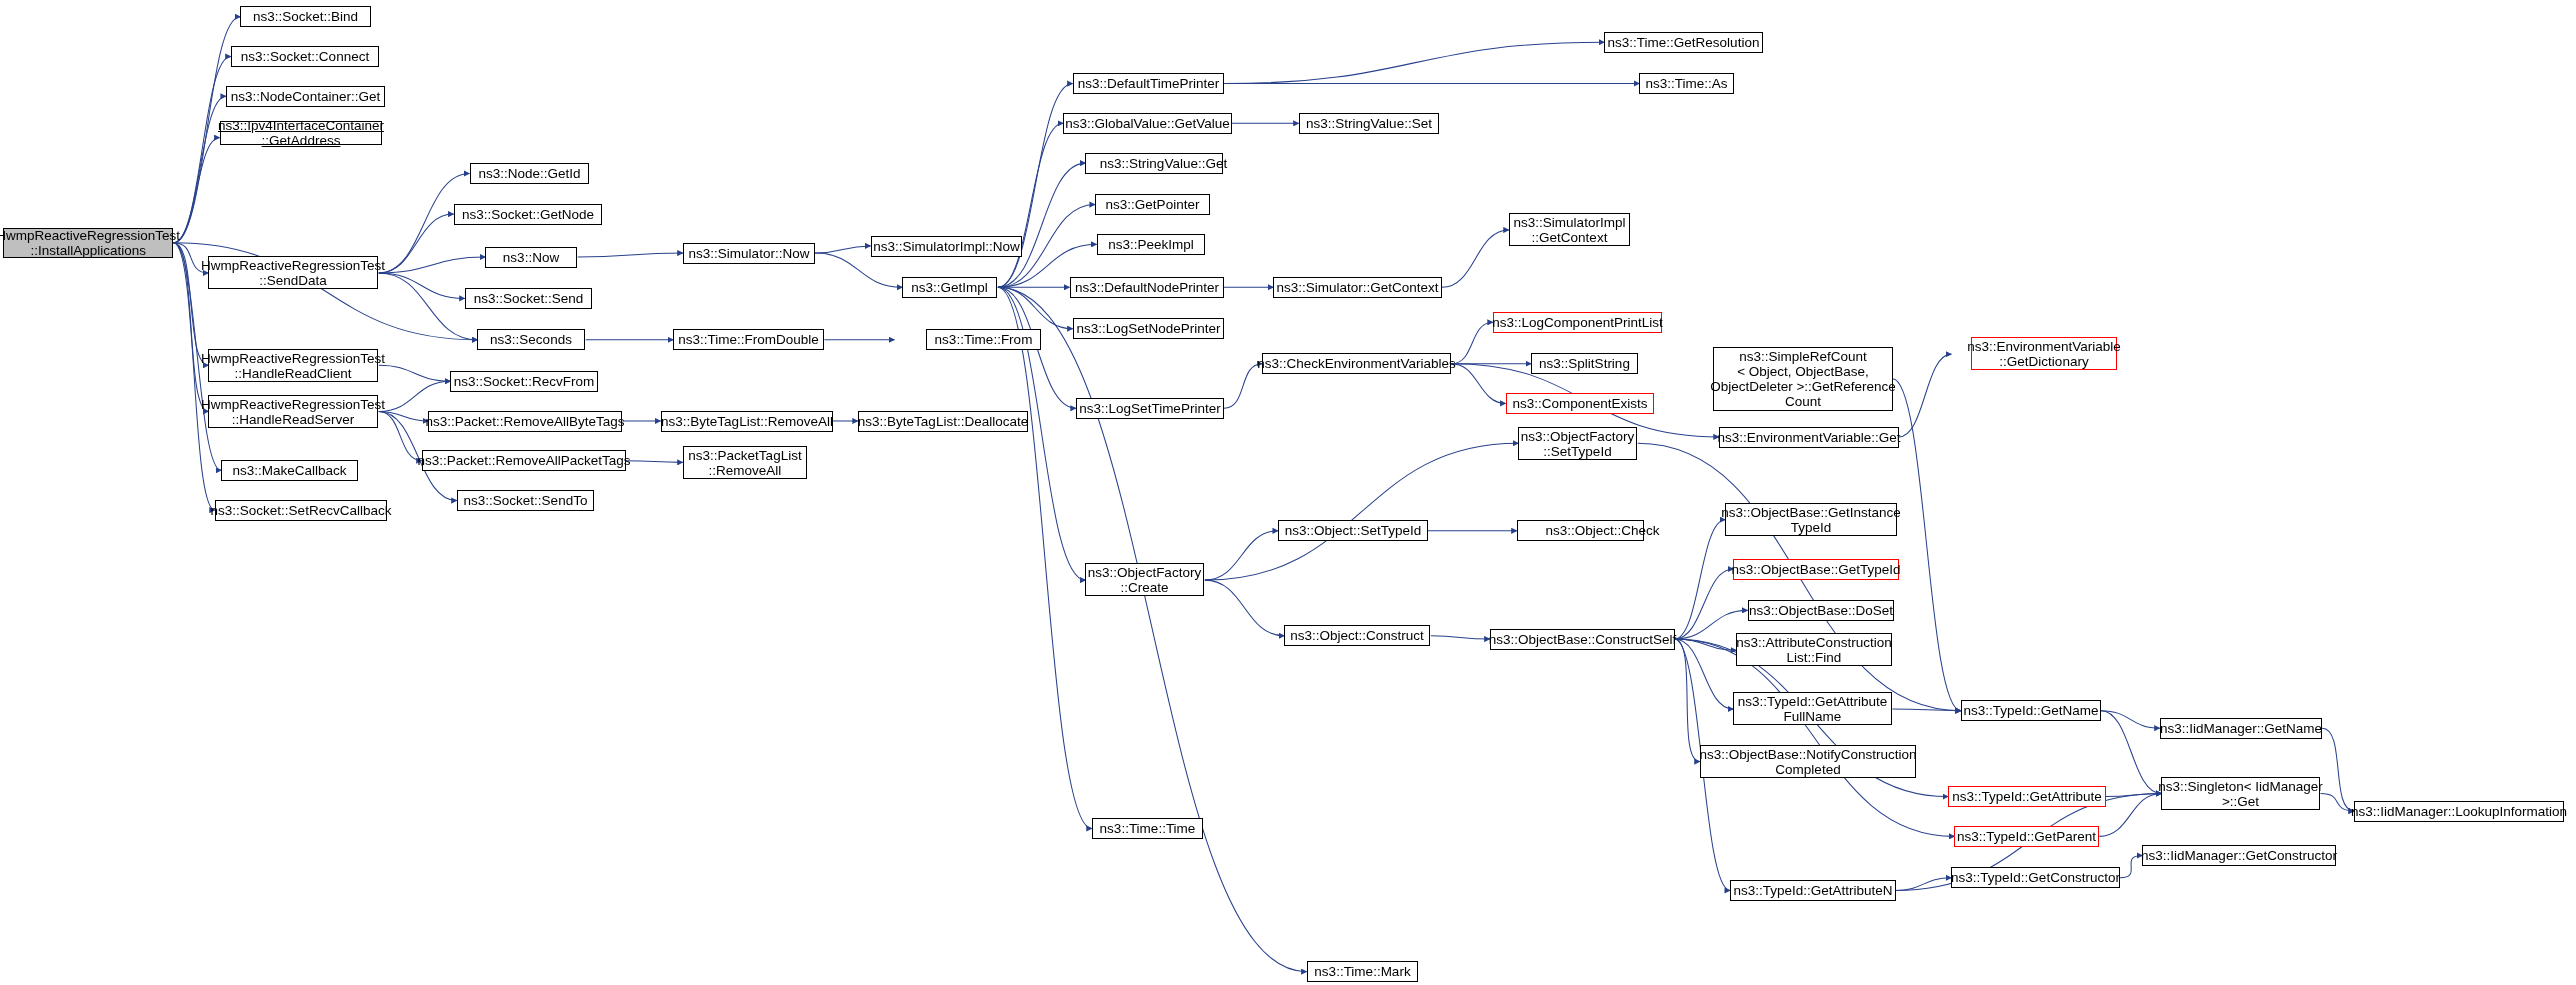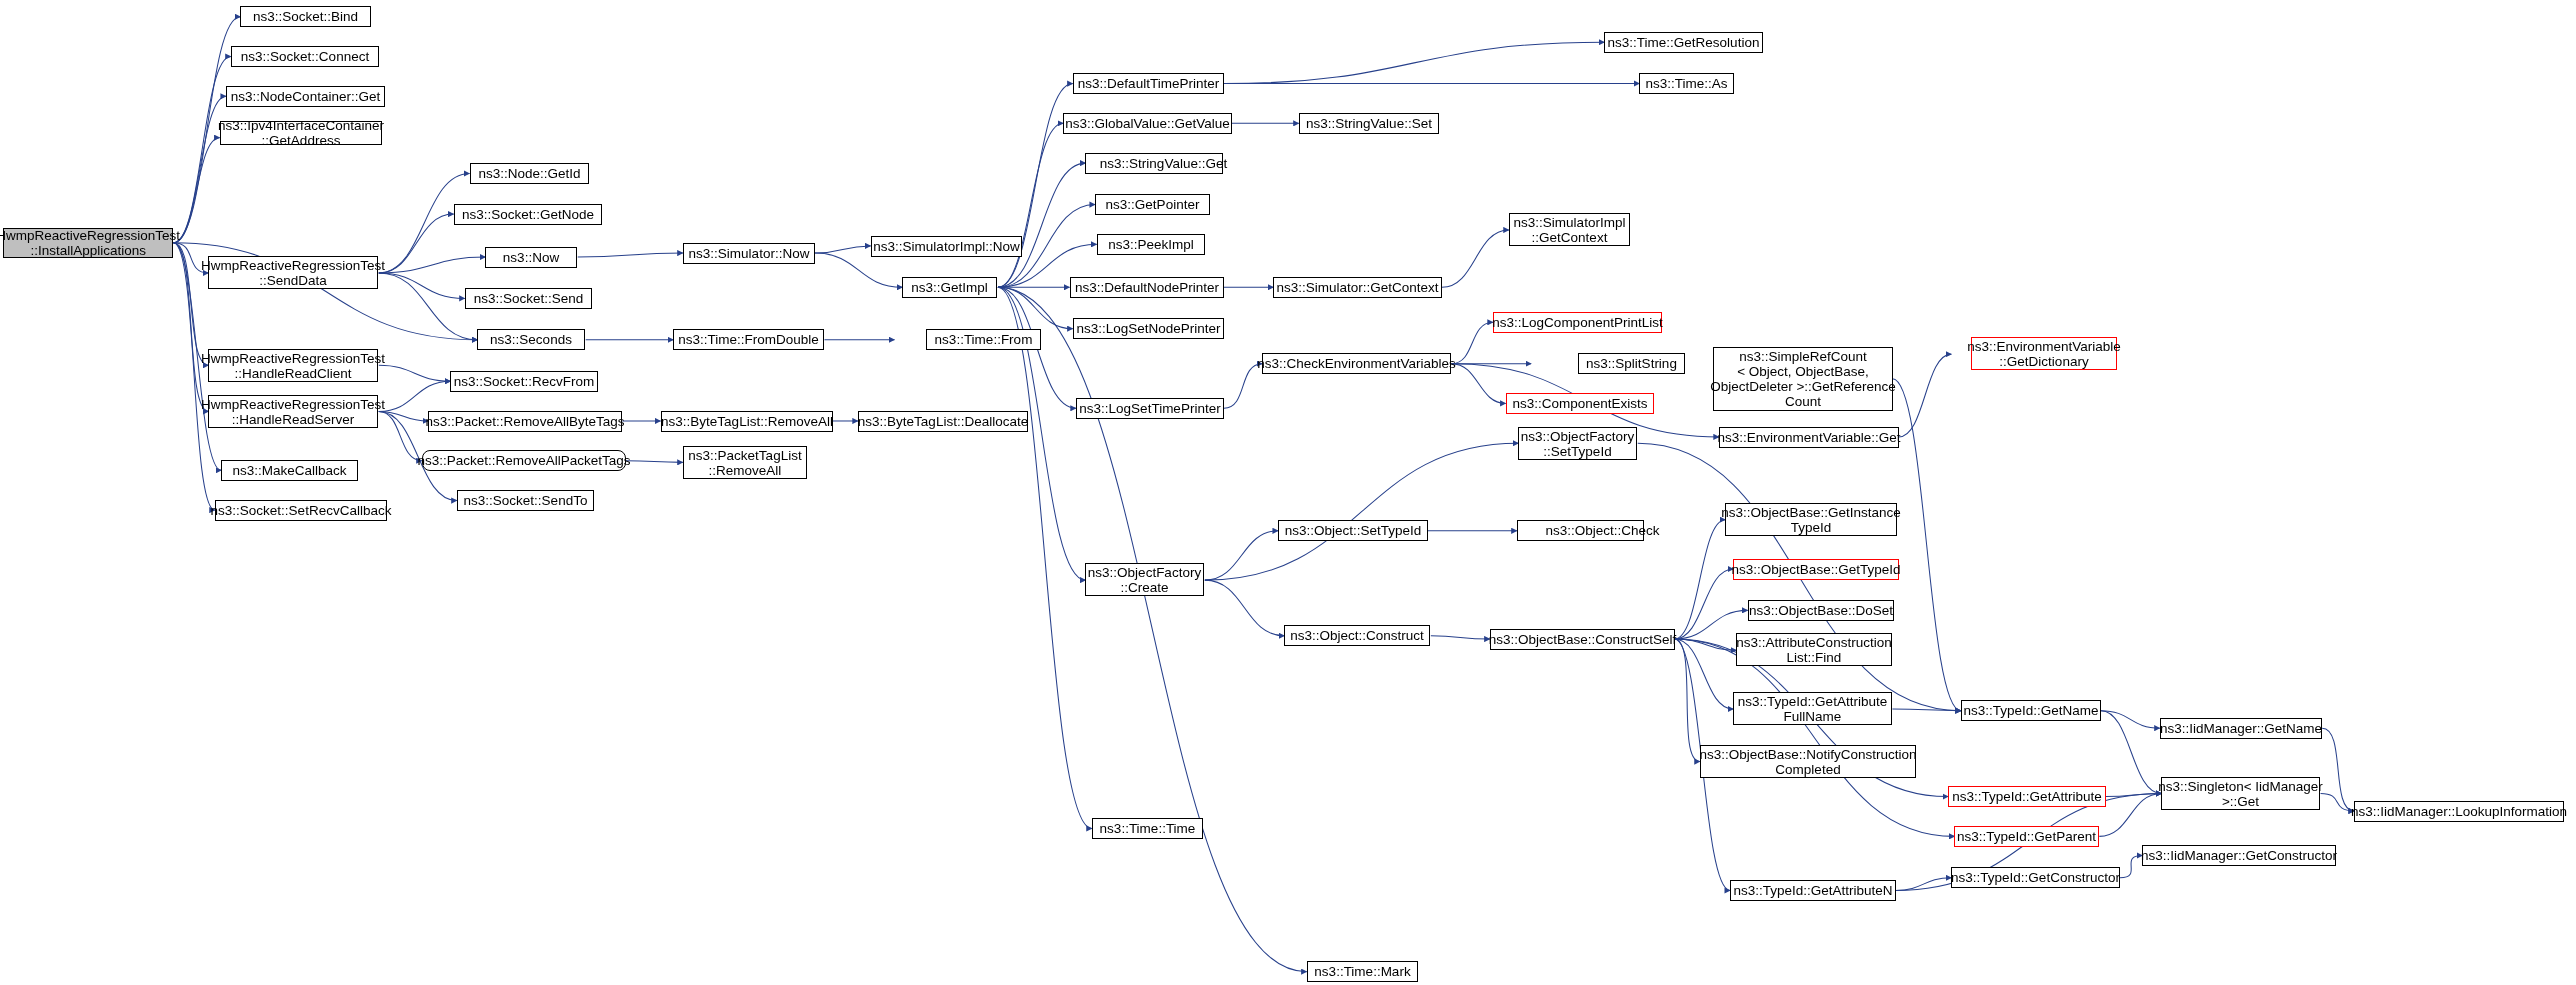--- a/index.html
+++ b/index.html
@@ -135,36 +135,36 @@
         <path d="M 2378 476 C 2421 476, 2421 893, 2464 893" marker-end="url(#arrow)"></path>
         <path d="M 2058 557 C 2261 557, 2261 893, 2464 893" marker-end="url(#arrow)"></path>
       </g>
   </svg>
   <div id="nodes">
       <div class="node root" style="left: 3.2px; top: 228px; width: 170px; height: 30px;">HwmpReactiveRegressionTest
 ::InstallApplications</div>
       <div class="node" style="left: 240px; top: 6.4px; width: 131px; height: 21px;">ns3::Socket::Bind</div>
       <div class="node" style="left: 231px; top: 46px; width: 148px; height: 21px;">ns3::Socket::Connect</div>
       <div class="node" style="left: 226px; top: 86px; width: 159px; height: 21px;">ns3::NodeContainer::Get</div>
-      <div class="node" style="left: 220px; top: 121px; width: 162px; height: 24px;">ns3::Ipv4InterfaceContainer
+      <div class="node" style="left: 220px; top: 121px; width: 162px; height: 24px; text-decoration: underline;">ns3::Ipv4InterfaceContainer
 ::GetAddress</div>
       <div class="node" style="left: 470px; top: 163px; width: 119px; height: 21px;">ns3::Node::GetId</div>
       <div class="node" style="left: 454px; top: 204px; width: 148px; height: 21px;">ns3::Socket::GetNode</div>
       <div class="node" style="left: 208px; top: 256px; width: 170px; height: 33px;">HwmpReactiveRegressionTest
 ::SendData</div>
       <div class="node" style="left: 485px; top: 247px; width: 92px; height: 21px;">ns3::Now</div>
       <div class="node" style="left: 465px; top: 288px; width: 127px; height: 21px;">ns3::Socket::Send</div>
       <div class="node" style="left: 477px; top: 329px; width: 108px; height: 21px;">ns3::Seconds</div>
       <div class="node" style="left: 208px; top: 349px; width: 170px; height: 33px;">HwmpReactiveRegressionTest
 ::HandleReadClient</div>
       <div class="node" style="left: 450px; top: 371px; width: 148px; height: 21px;">ns3::Socket::RecvFrom</div>
       <div class="node" style="left: 208px; top: 395px; width: 170px; height: 33px;">HwmpReactiveRegressionTest
 ::HandleReadServer</div>
       <div class="node" style="left: 428px; top: 411px; width: 194px; height: 21px;">ns3::Packet::RemoveAllByteTags</div>
-      <div class="node" style="left: 422px; top: 450px; width: 204px; height: 21px; border-radius: 8px;">ns3::Packet::RemoveAllPacketTags</div>
+      <div class="node" style="left: 422px; top: 450px; width: 204px; height: 21px;">ns3::Packet::RemoveAllPacketTags</div>
       <div class="node" style="left: 221px; top: 460px; width: 137px; height: 21px;">ns3::MakeCallback</div>
       <div class="node" style="left: 457px; top: 490px; width: 137px; height: 21px;">ns3::Socket::SendTo</div>
       <div class="node" style="left: 215px; top: 500px; width: 172px; height: 21px;">ns3::Socket::SetRecvCallback</div>
       <div class="node" style="left: 683px; top: 243px; width: 132px; height: 21px;">ns3::Simulator::Now</div>
       <div class="node" style="left: 673px; top: 329px; width: 151px; height: 21px;">ns3::Time::FromDouble</div>
       <div class="node" style="left: 661px; top: 411px; width: 172px; height: 21px;">ns3::ByteTagList::RemoveAll</div>
       <div class="node" style="left: 683px; top: 446px; width: 124px; height: 33px;">ns3::PacketTagList
 ::RemoveAll</div>
       <div class="node" style="left: 871px; top: 236px; width: 151px; height: 21px;">ns3::SimulatorImpl::Now</div>
       <div class="node" style="left: 902px; top: 277px; width: 95px; height: 21px;">ns3::GetImpl</div>
@@ -183,21 +183,21 @@
       <div class="node" style="left: 1073px; top: 318px; width: 151px; height: 21px;">ns3::LogSetNodePrinter</div>
       <div class="node" style="left: 1076px; top: 398px; width: 148px; height: 21px;">ns3::LogSetTimePrinter</div>
       <div class="node" style="left: 1604px; top: 32px; width: 159px; height: 21px;">ns3::Time::GetResolution</div>
       <div class="node" style="left: 1639px; top: 73px; width: 95px; height: 21px;">ns3::Time::As</div>
       <div class="node" style="left: 1299px; top: 113px; width: 140px; height: 21px;">ns3::StringValue::Set</div>
       <div class="node" style="left: 1273px; top: 277px; width: 169px; height: 21px;">ns3::Simulator::GetContext</div>
       <div class="node" style="left: 1262px; top: 353px; width: 189px; height: 21px;">ns3::CheckEnvironmentVariables</div>
       <div class="node" style="left: 1509px; top: 213px; width: 121px; height: 33px;">ns3::SimulatorImpl
 ::GetContext</div>
       <div class="node red" style="left: 1493px; top: 312px; width: 169px; height: 21px;">ns3::LogComponentPrintList</div>
-      <div class="node" style="left: 1531px; top: 353px; width: 107px; height: 21px; margin-left: 47px;">ns3::SplitString</div>
+      <div class="node" style="left: 1531px; top: 353px; width: 107px; height: 21px;">ns3::SplitString</div>
       <div class="node red" style="left: 1506px; top: 393px; width: 148px; height: 21px;">ns3::ComponentExists</div>
       <div class="node" style="left: 1518px; top: 427px; width: 119px; height: 33px;">ns3::ObjectFactory
 ::SetTypeId</div>
       <div class="node" style="left: 1713px; top: 347px; width: 180px; height: 64px;">ns3::SimpleRefCount
 &lt; Object, ObjectBase,
 ObjectDeleter &gt;::GetReference
 Count</div>
       <div class="node" style="left: 1719px; top: 427px; width: 180px; height: 21px;">ns3::EnvironmentVariable::Get</div>
       <div class="node red" style="left: 1951px; top: 337px; width: 146px; height: 33px; margin-left: 20px;">ns3::EnvironmentVariable
 ::GetDictionary</div>

